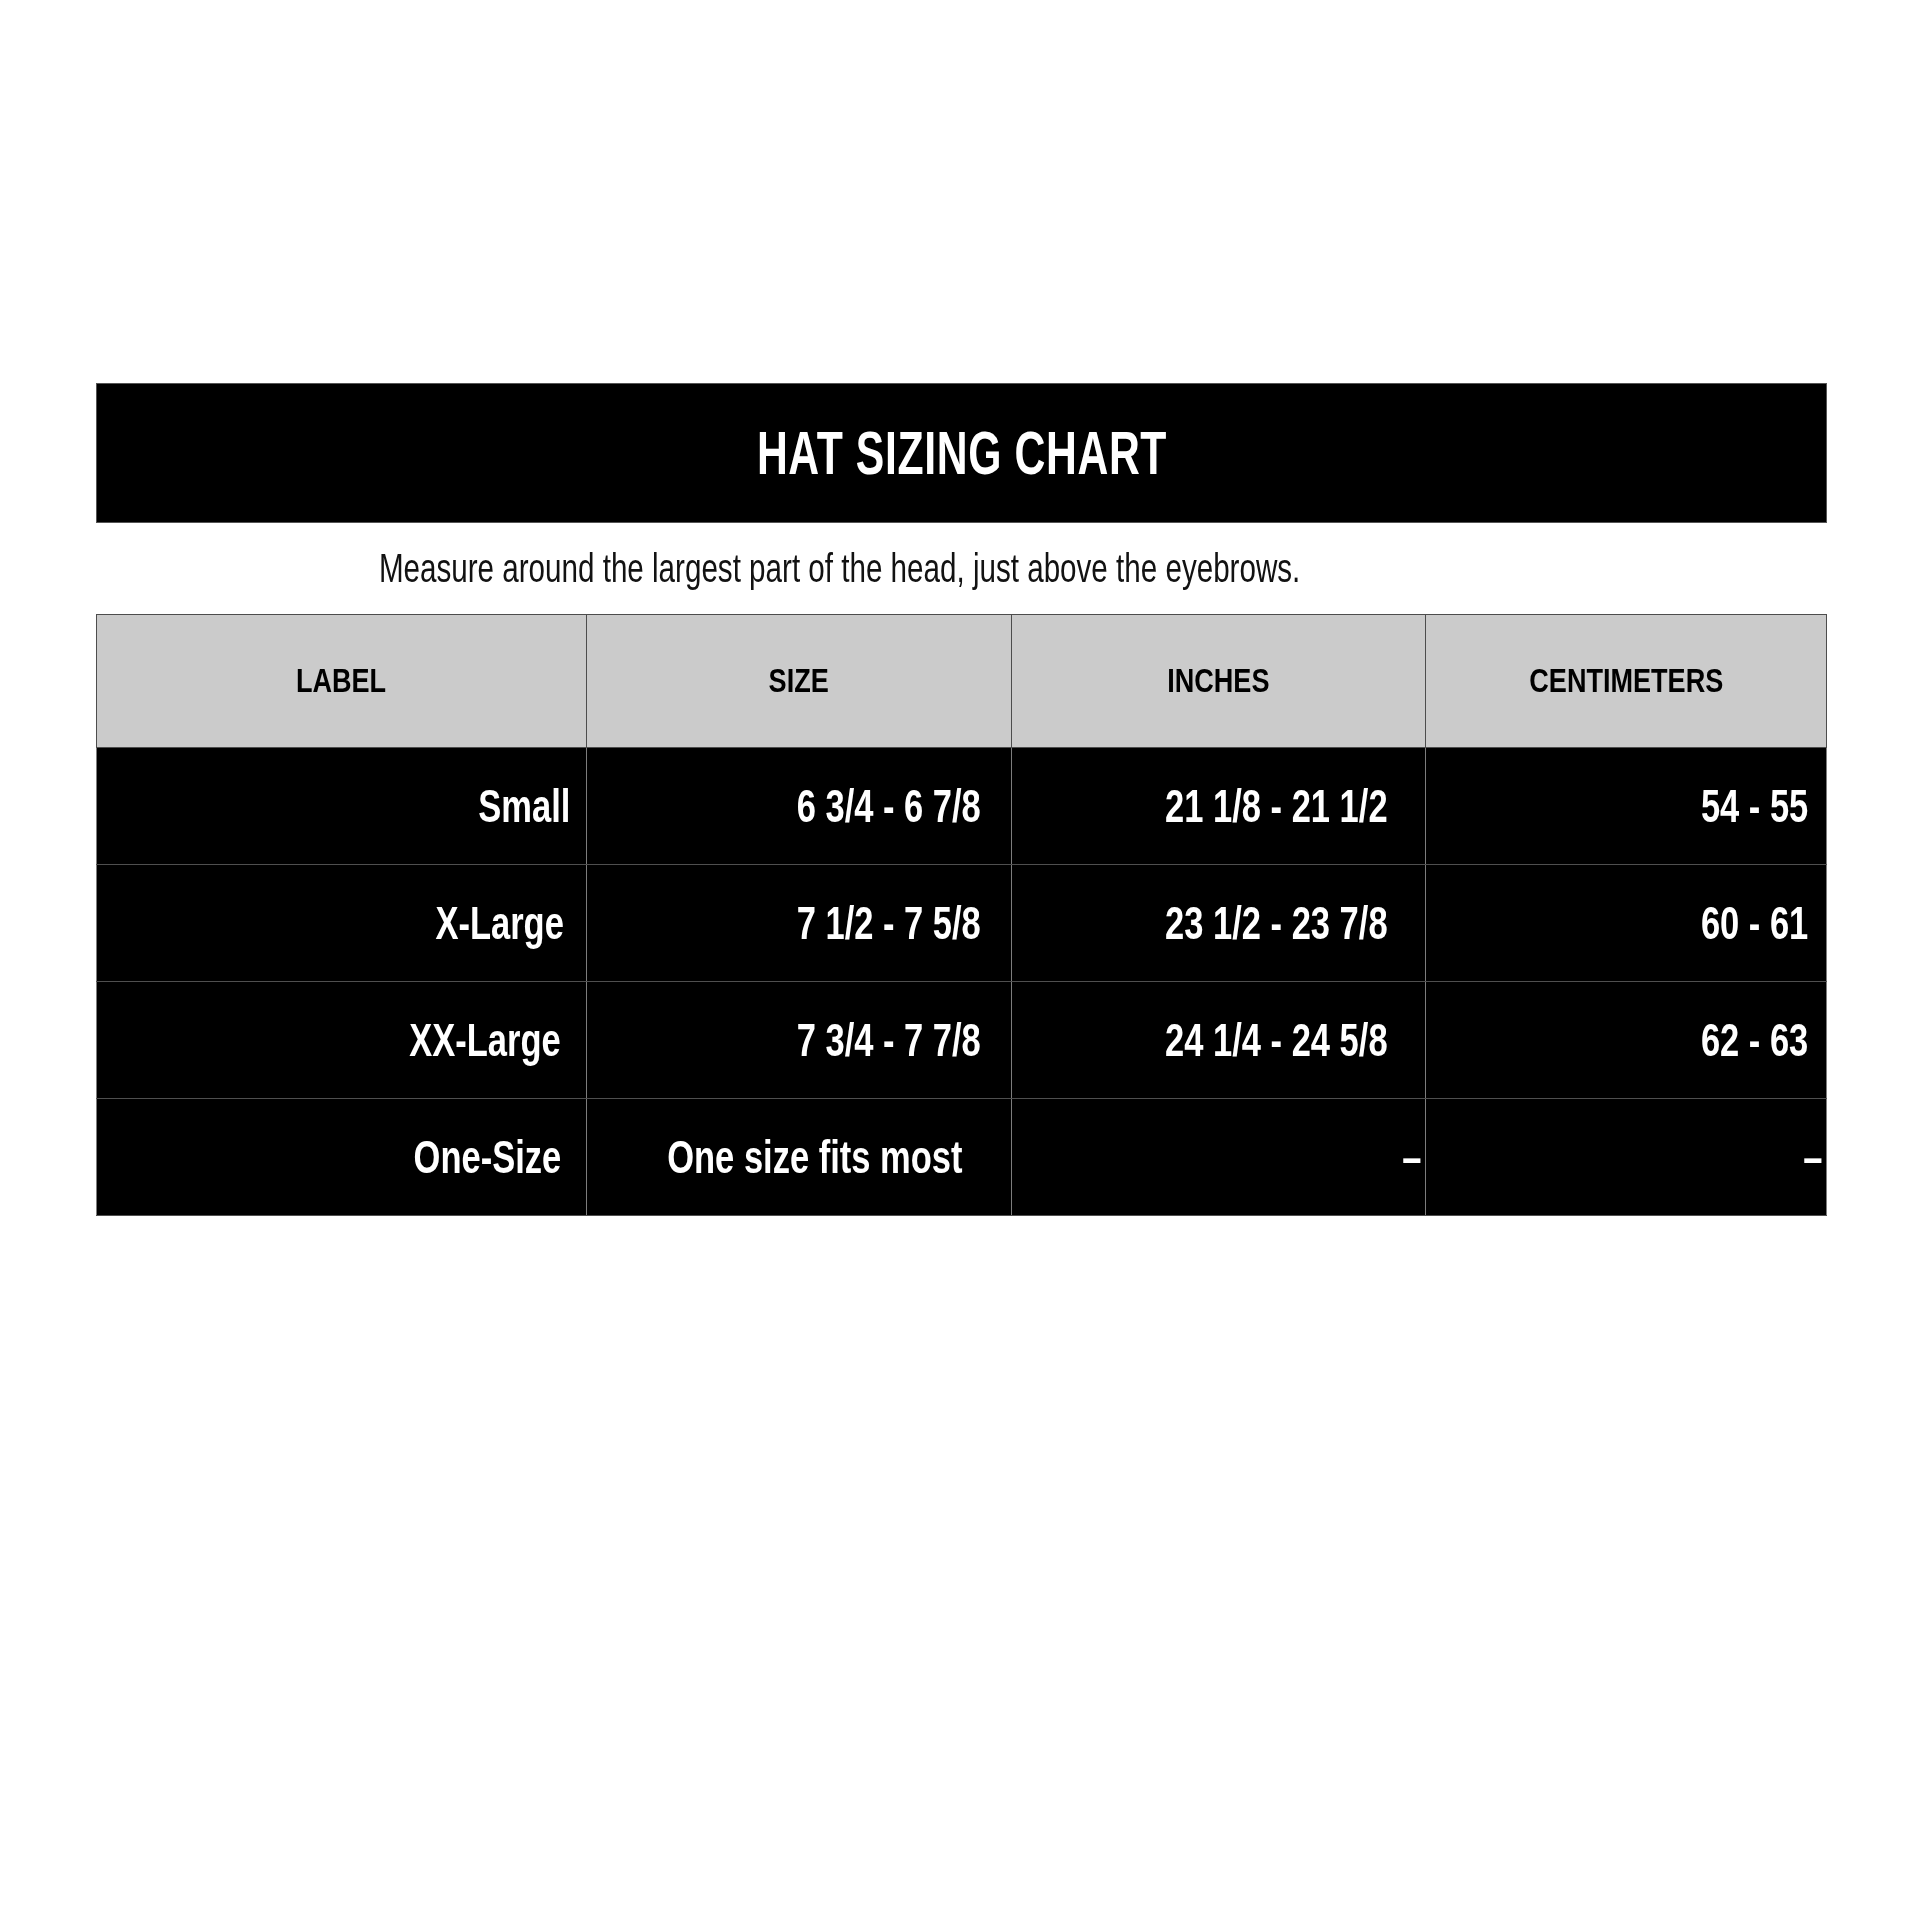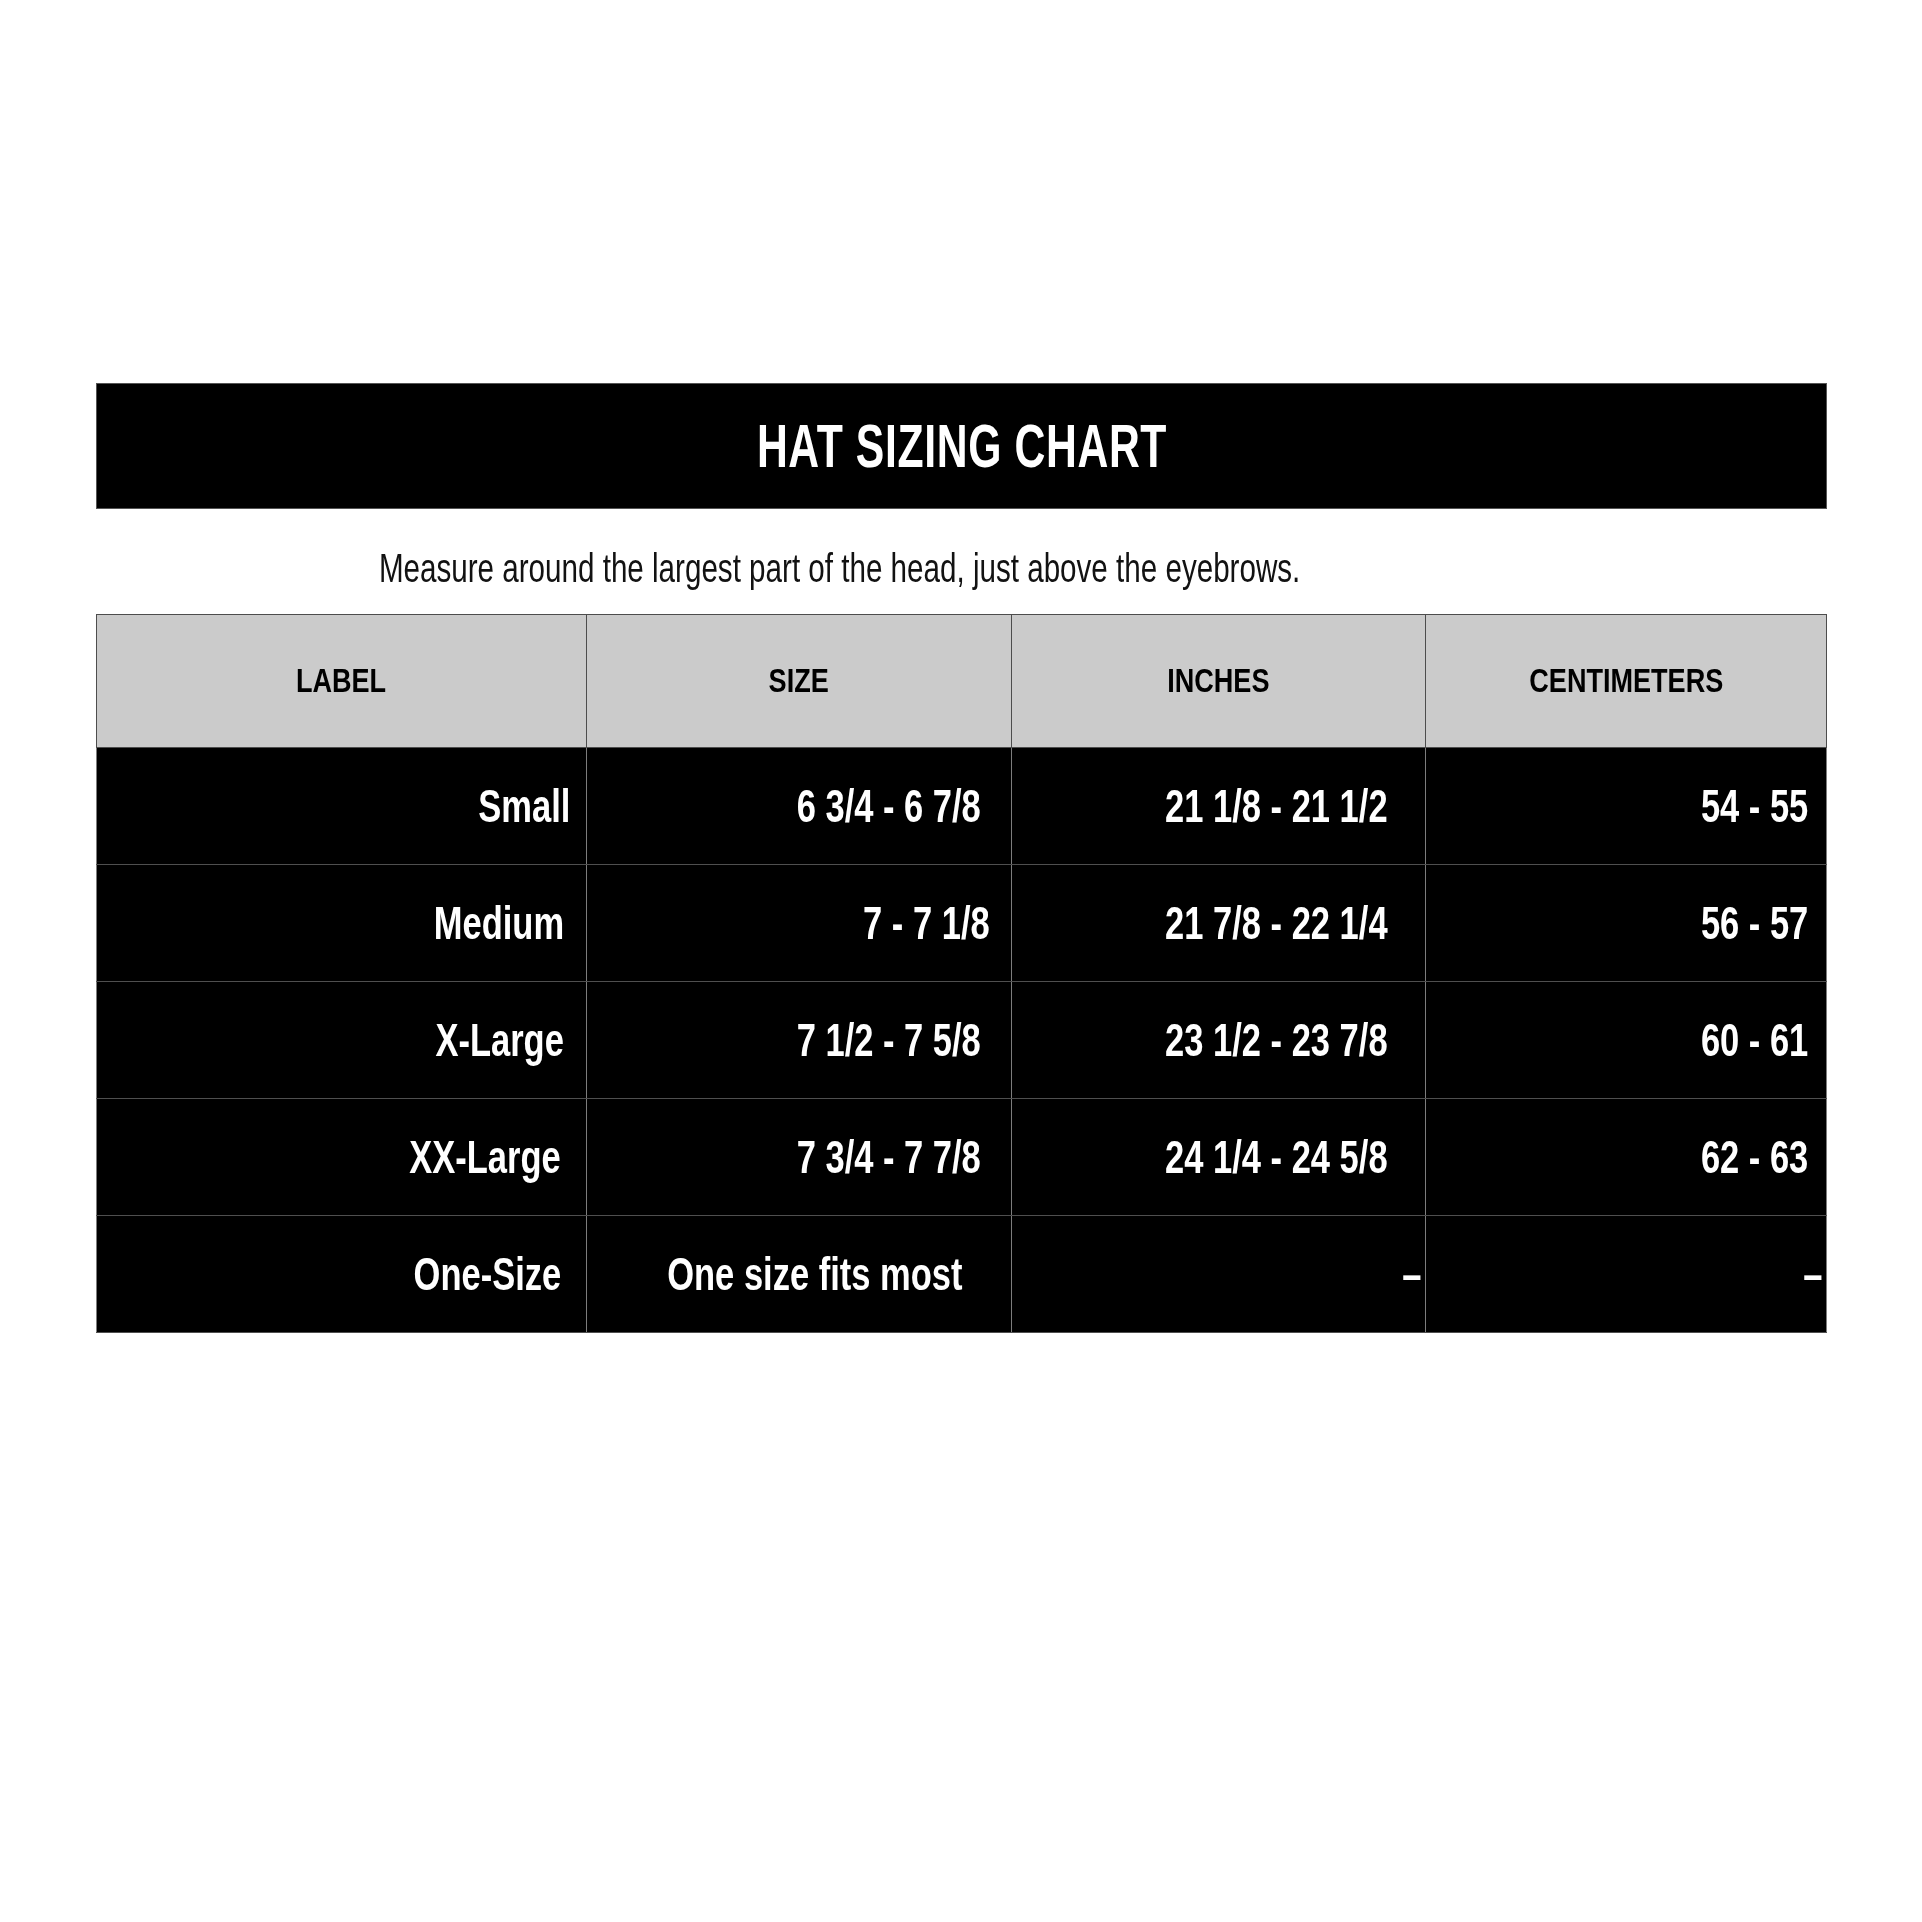--- a/index.html
+++ b/index.html
@@ -15,21 +15,21 @@
     background: #ffffff;
     overflow: hidden;
   }
 
   
   .banner {
     position: absolute;
     left: 96px;
     top: 383px;
     width: 1731px;
-    height: 126px;
+    height: 140px;
     background: #000000;
     border: 0.9px solid #555555;
     box-sizing: border-box;
     display: flex;
     align-items: center;
     justify-content: center;
   }
   .banner-title {
     color: #ffffff;
     font-size: 61px;
@@ -141,26 +141,20 @@
       </tr>
     </thead>
     <tbody id="table-body">
         <tr>
           <td><span class="cond">Small</span></td>
           <td><span class="cond">6 3/4 - 6 7/8</span></td>
           <td><span class="cond">21 1/8 - 21 1/2</span></td>
           <td><span class="cond">54 - 55</span></td>
         </tr>
         <tr>
-          <td><span class="cond">Medium</span></td>
-          <td><span class="cond">7 - 7 1/8</span></td>
-          <td><span class="cond">21 7/8 - 22 1/4</span></td>
-          <td><span class="cond">56 - 57</span></td>
-        </tr>
-        <tr>
           <td><span class="cond">X-Large</span></td>
           <td><span class="cond">7 1/2 - 7 5/8</span></td>
           <td><span class="cond">23 1/2 - 23 7/8</span></td>
           <td><span class="cond">60 - 61</span></td>
         </tr>
         <tr>
           <td><span class="cond">XX-Large</span></td>
           <td><span class="cond">7 3/4 - 7 7/8</span></td>
           <td><span class="cond">24 1/4 - 24 5/8</span></td>
           <td><span class="cond">62 - 63</span></td>

